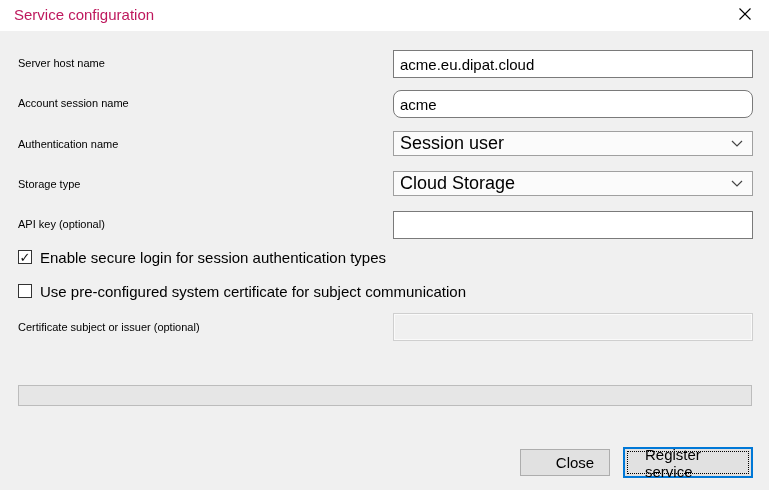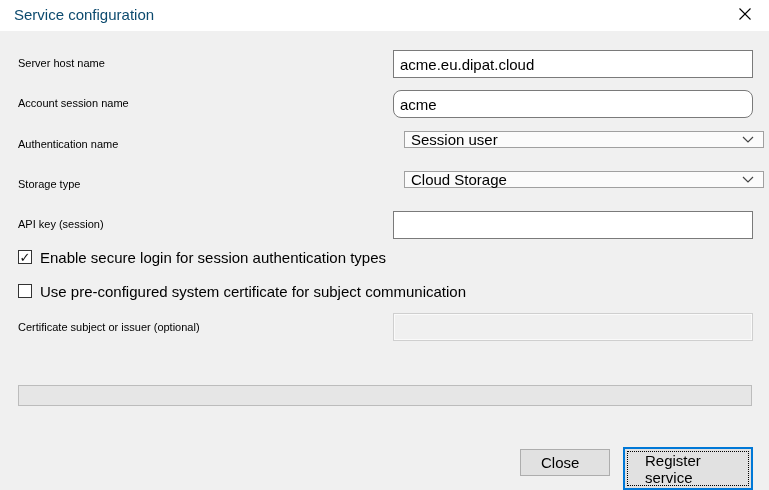--- a/index.html
+++ b/index.html
@@ -10,42 +10,42 @@
     background:#f0f0f0;
     color:#000;
     overflow:hidden;
   }
   .titlebar {
     position:absolute; left:0; top:0; width:769px; height:31px;
     background:#ffffff;
   }
   .title {
     position:absolute; left:14px; top:0; height:31px; line-height:29px;
-    font-size:15px; color:#0c4a6e;
+    font-size:15px; color:#be185d;
   }
   .close-btn {
     position:absolute; right:4px; top:0; width:40px; height:31px;
     display:flex; align-items:center; justify-content:center;
     cursor:default;
   }
   .row-label {
     position:absolute; left:18px; width:360px; height:27px; line-height:27px;
     font-size:11px; color:#000; white-space:nowrap;
   }
   .text-input {
     position:absolute; left:393px; width:360px; height:27px;
     border:1px solid #7a7a7a; background:#ffffff;
     font-family:"Liberation Sans", sans-serif; font-size:15px; color:#000;
     padding:13px 6px; outline:none;
   }
   .combo {
-    position:absolute; left:404px; width:360px; height:17px;
+    position:absolute; left:393px; width:360px; height:25px;
     border:1px solid #a0a0a0; background:#fbfbfb;
     display:flex; align-items:center; justify-content:space-between;
-    padding:0 9px 0 6px; font-size:15px; color:#000;
+    padding:0 9px 0 6px; font-size:18px; color:#000;
   }
   .combo .chev { display:flex; align-items:center; }
   .chk-row {
     position:absolute; left:18px; height:16px;
     display:flex; align-items:center; gap:8px;
   }
   .chk-box {
     width:14px; height:14px; background:#fff; border:1px solid #333;
     display:flex; align-items:center; justify-content:center;
     font-size:13px; line-height:13px; color:#111; flex:0 0 auto;
@@ -58,27 +58,27 @@
   }
   .progress {
     position:absolute; left:18px; top:385px; width:734px; height:21px;
     border:1px solid #bcbcbc; background:#e6e6e6; overflow:hidden;
   }
   .progress .fill { height:100%; background:#06b025; width:0%; }
   .btn {
     position:absolute;
     background:#e1e1e1; border:1px solid #adadad;
     font-family:"Liberation Sans", sans-serif; font-size:15px; color:#000;
-    display:flex; align-items:center; justify-content:flex-start;
+    display:flex; align-items:center; justify-content:center;
     cursor:default;
     padding-left:20px;
   }
   .btn-close { left:520px; top:449px; width:90px; height:27px; }
   .btn-register {
-    left:623px; top:447px; width:130px; height:43px;
+    left:623px; top:447px; width:130px; height:31px;
     border:2px solid #0078d7; background:#e1e1e1; position:absolute;
   }
   .btn-register .focus-rect {
     position:absolute; inset:2px; border:1px dotted #000; pointer-events:none;
   }
   .btn-register .lbl { position:relative; z-index:1; }
 </style>
 </head>
 <body>
 
@@ -113,21 +113,21 @@
 <div class="row-label" style="top:171px">Storage type</div>
 <div class="combo" style="top:171px">
   <span>Cloud Storage</span>
   <span class="chev">
     <svg width="12" height="7" viewBox="0 0 12 7">
       <polyline points="1,1 6,6 11,1" fill="none" stroke="#444" stroke-width="1.2"></polyline>
     </svg>
   </span>
 </div>
 
-<div class="row-label" style="top:211px">API key (session)</div>
+<div class="row-label" style="top:211px">API key (optional)</div>
 <input class="text-input" style="top: 211px;" type="text" value="">
 
 <div class="chk-row" style="top:249px">
   <span class="chk-box">
     <span>✓</span>
   </span>
   <span class="chk-label">Enable secure login for session authentication types</span>
 </div>
 
 <div class="chk-row" style="top:283px">

